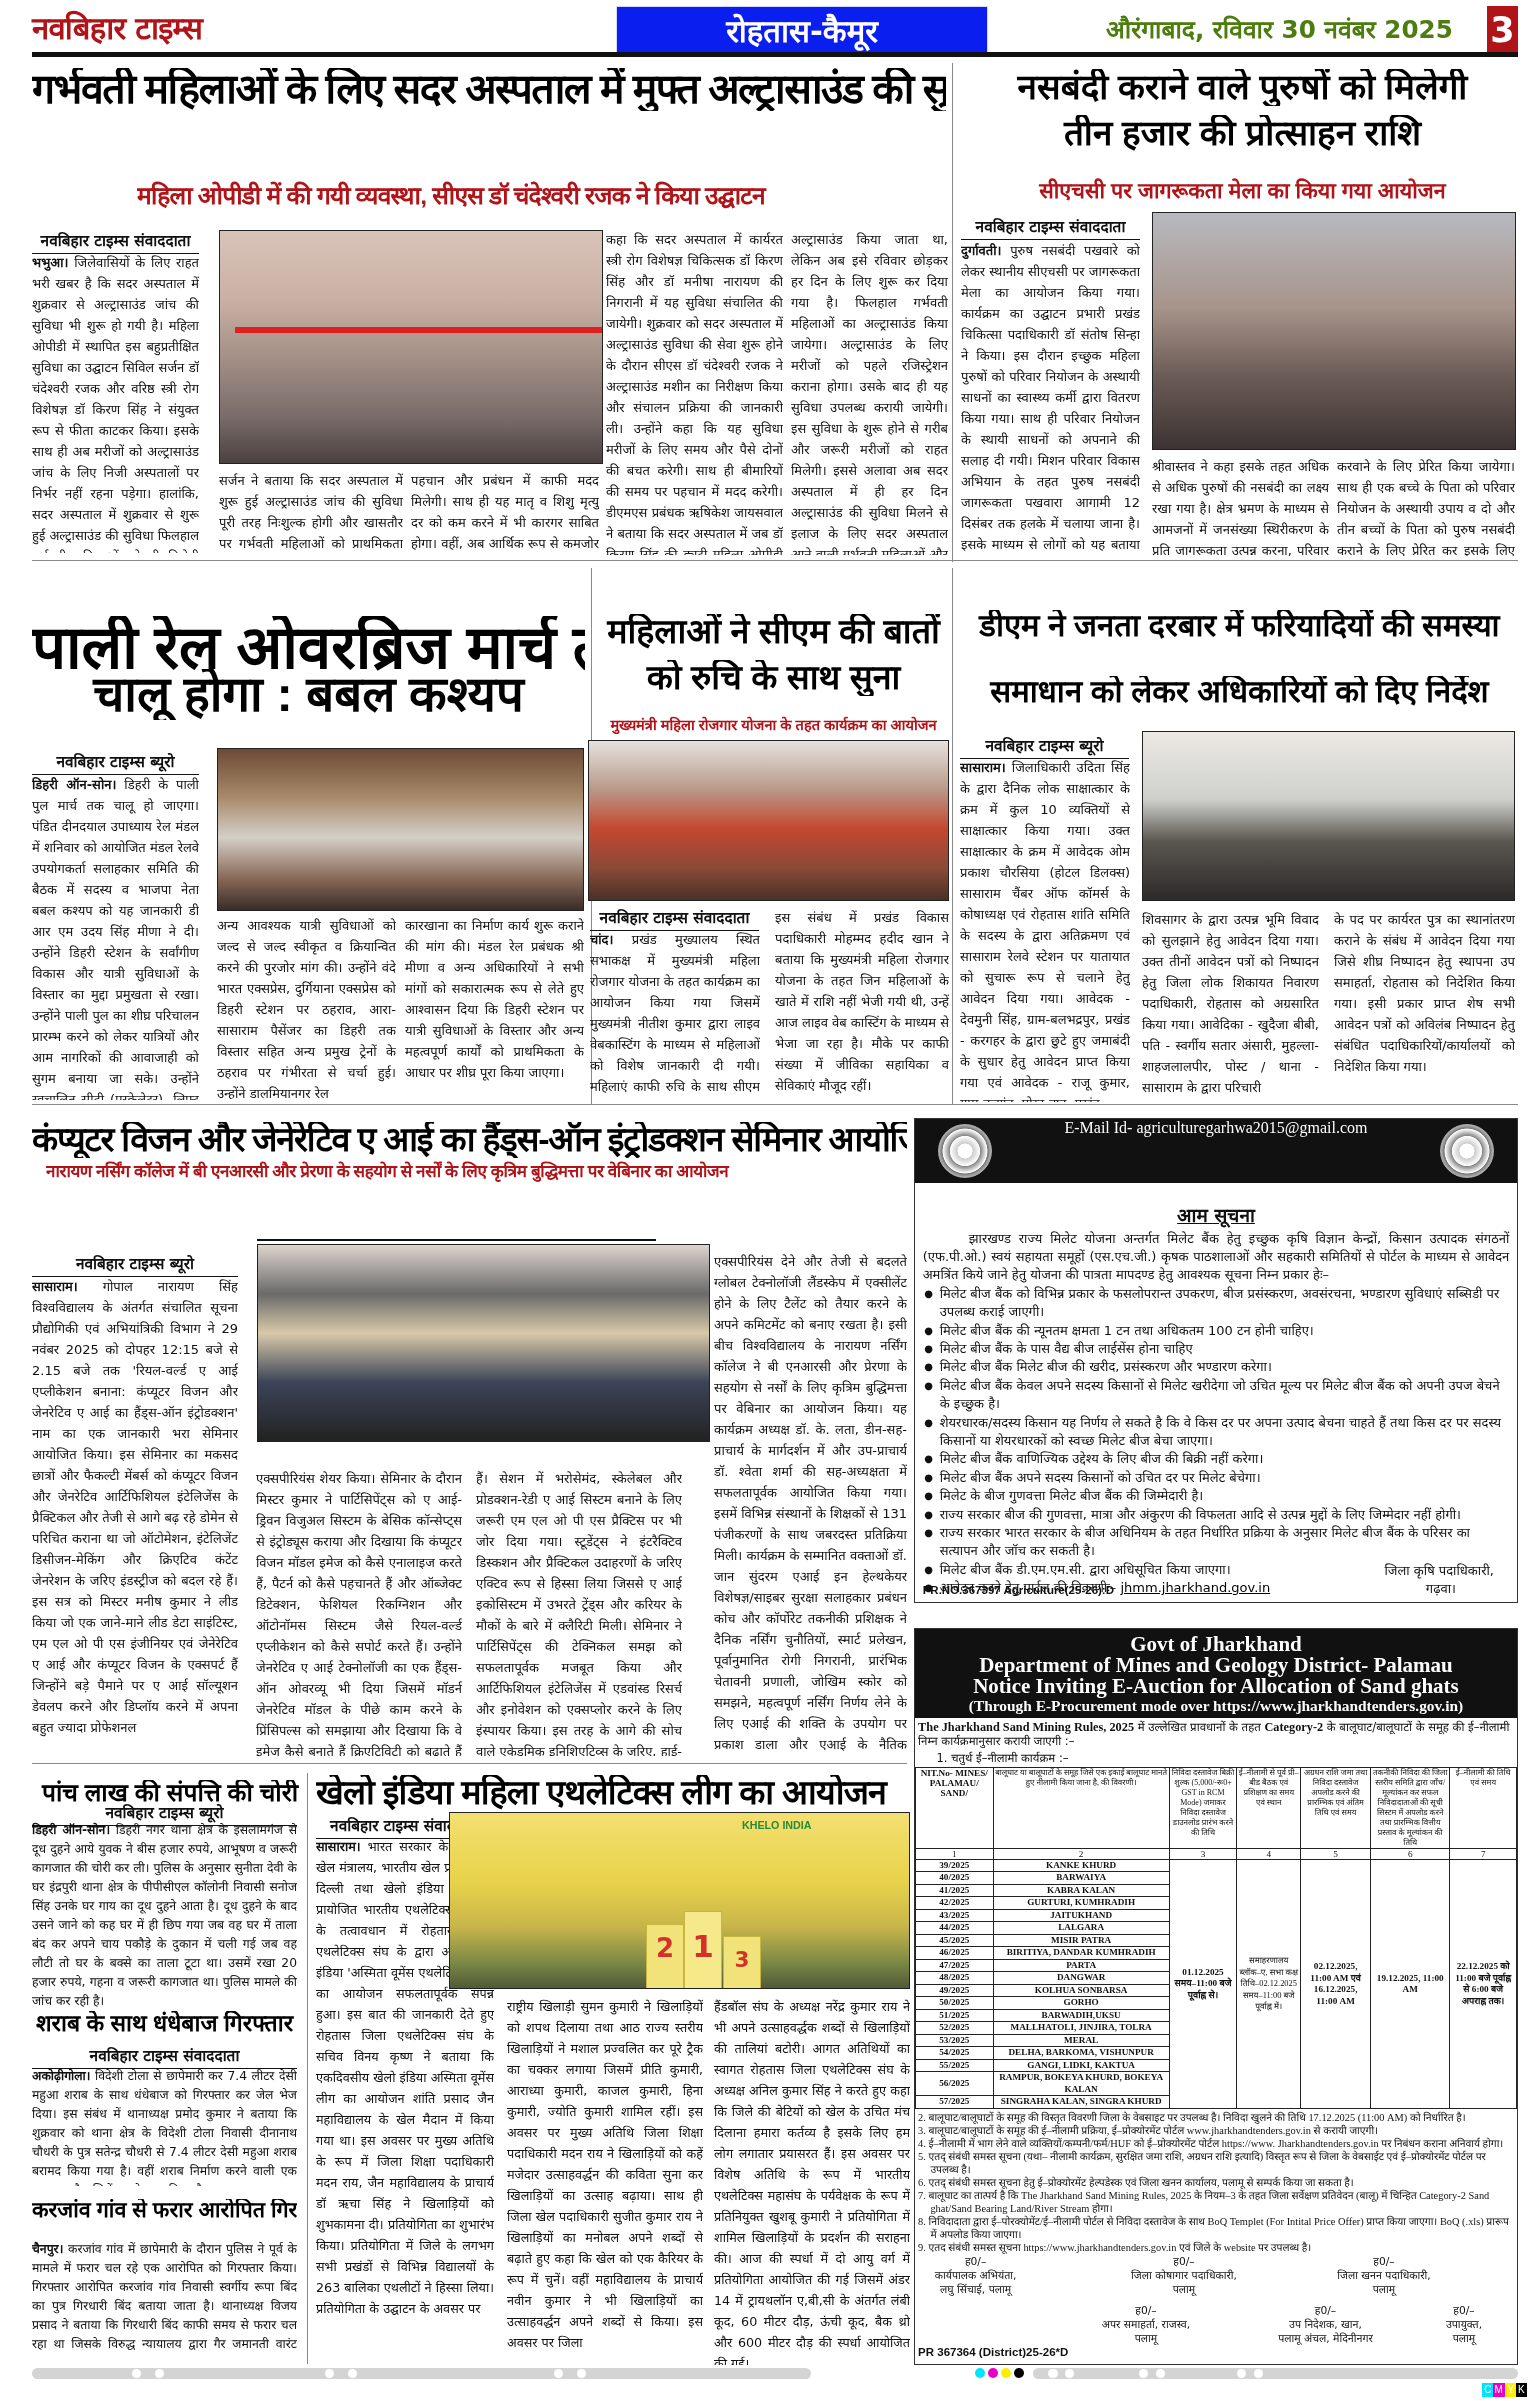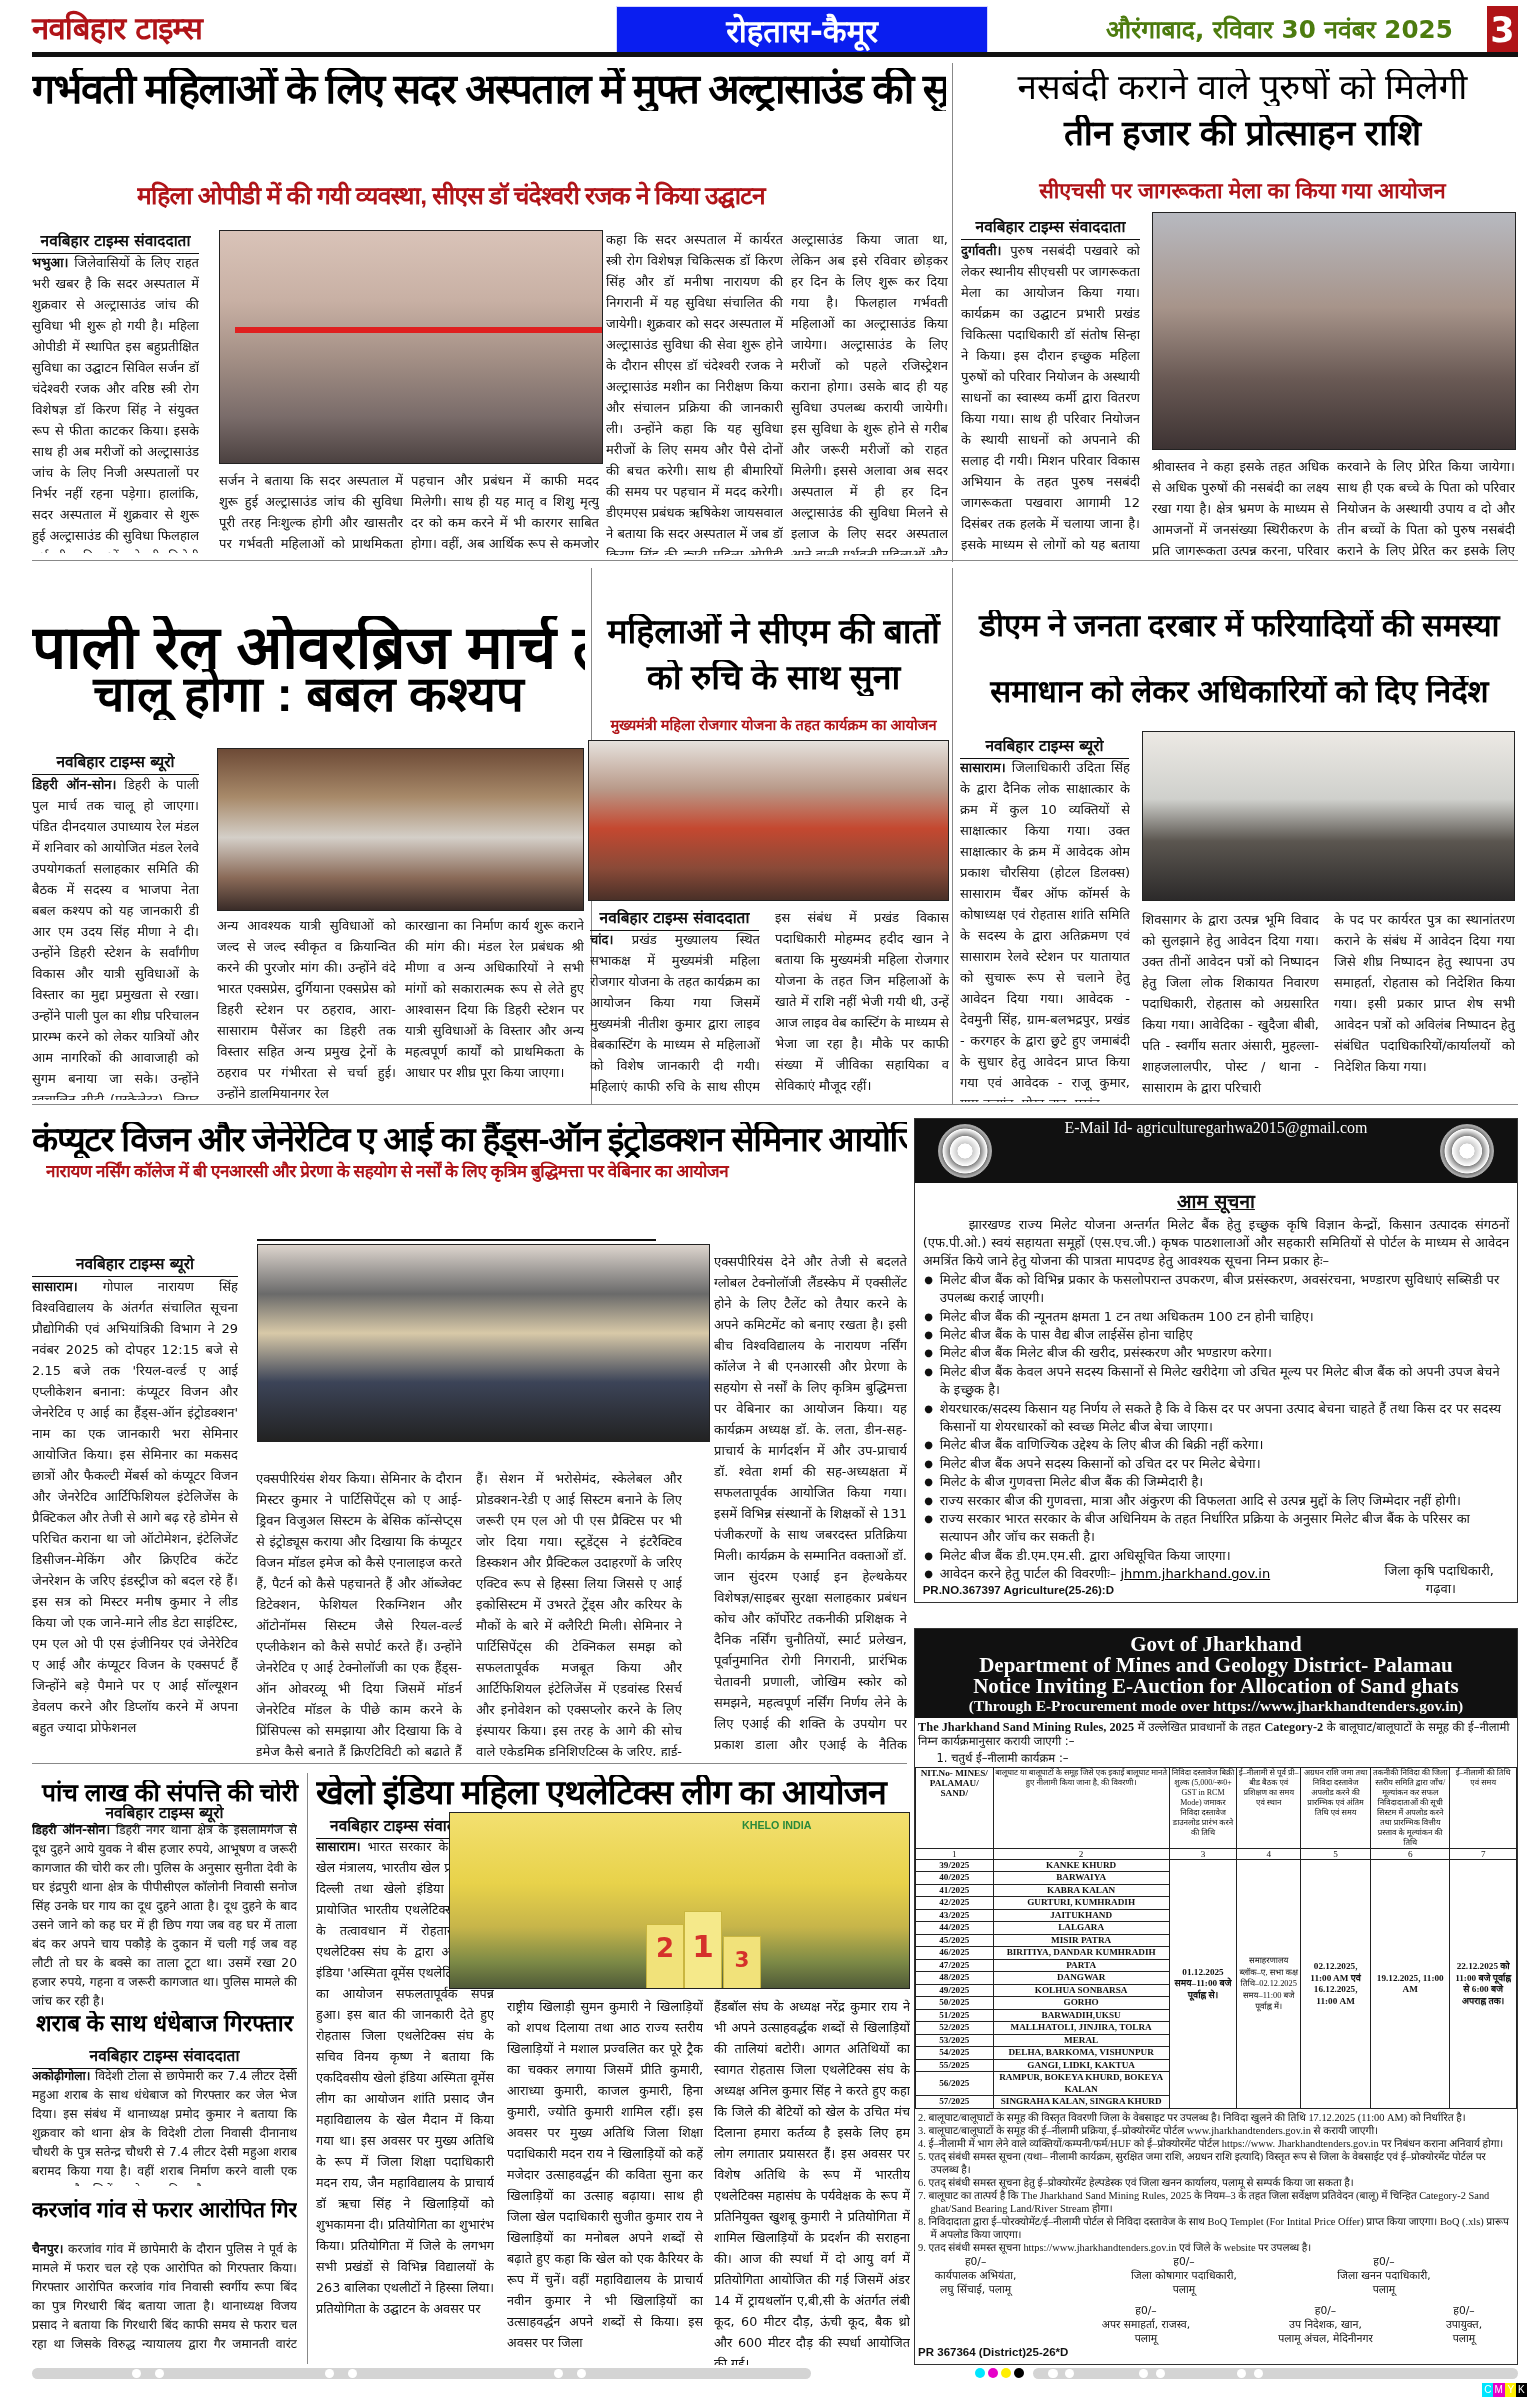--- a/index.html
+++ b/index.html
@@ -67,21 +67,21 @@
 <div class="abs photo ph1" style="left:219px;top:230px;width:384px;height:234px">
     <div class="ribbon" style="left:15.4px;top:96px;width:369px"></div>
   </div>
 <div class="abs body" style="left:219px;top:470px;width:184px;height:84px">सर्जन ने बताया कि सदर अस्पताल में शुरू हुई अल्ट्रासाउंड जांच की सुविधा पूरी तरह निःशुल्क होगी और खासतौर पर गर्भवती महिलाओं को प्राथमिकता दी जायेगी। बताया कि अल्ट्रासाउंड से जटिल प्रसव मामलों की समय पर</div>
 <div class="abs body" style="left:411px;top:470px;width:188px;height:84px">पहचान और प्रबंधन में काफी मदद मिलेगी। साथ ही यह मातृ व शिशु मृत्यु दर को कम करने में भी कारगर साबित होगा। वहीं, अब आर्थिक रूप से कमजोर मरीजों को जांच के लिए अपनी गाढ़ी कमाई भी खर्च नहीं करनी होगी। सीएस ने</div>
 <div class="abs body" style="left:606px;top:229px;width:177px;height:326px">कहा कि सदर अस्पताल में कार्यरत स्त्री रोग विशेषज्ञ चिकित्सक डॉ किरण सिंह और डॉ मनीषा नारायण की निगरानी में यह सुविधा संचालित की जायेगी। शुक्रवार को सदर अस्पताल में अल्ट्रासाउंड सुविधा की सेवा शुरू होने के दौरान सीएस डॉ चंदेश्वरी रजक ने अल्ट्रासाउंड मशीन का निरीक्षण किया और संचालन प्रक्रिया की जानकारी ली। उन्होंने कहा कि यह सुविधा मरीजों के लिए समय और पैसे दोनों की बचत करेगी। साथ ही बीमारियों की समय पर पहचान में मदद करेगी। डीएमएस प्रबंधक ऋषिकेश जायसवाल ने बताया कि सदर अस्पताल में जब डॉ किरण सिंह की ड्यूटी महिला ओपीडी में रहती थी तो उनके द्वारा</div>
 <div class="abs body" style="left:791px;top:229px;width:157px;height:326px">अल्ट्रासाउंड किया जाता था, लेकिन अब इसे रविवार छोड़कर हर दिन के लिए शुरू कर दिया गया है। फिलहाल गर्भवती महिलाओं का अल्ट्रासाउंड किया जायेगा। अल्ट्रासाउंड के लिए मरीजों को पहले रजिस्ट्रेशन कराना होगा। उसके बाद ही यह सुविधा उपलब्ध करायी जायेगी। इस सुविधा के शुरू होने से गरीब और जरूरी मरीजों को राहत मिलेगी। इससे अलावा अब सदर अस्पताल में ही हर दिन अल्ट्रासाउंड की सुविधा मिलने से इलाज के लिए सदर अस्पताल आने वाली गर्भवती महिलाओं और उनके परिजनों को दलालों और बिचौलियों के फेर में पड़कर प्राइवेट क्लिनिक के चक्कर नहीं लगाने पड़ेंगे। इसलिए यह सुविधा सरकारी इलाज को मजबूत बनाने की दिशा में एक बड़ा कदम मानी जा रही है।</div>
 
 <div class="abs colrule" style="left:952px;top:63px;height:499px"></div>
 
-<div class="abs hl" style="left:966px;top:69px;width:553px;font-size:35px;text-align:center;font-weight:normal">नसबंदी कराने वाले पुरुषों को मिलेगी</div>
+<div class="abs hl" style="left:966px;top:69px;width:553px;font-size:35px;text-align:center;font-weight:bold">नसबंदी कराने वाले पुरुषों को मिलेगी</div>
 <div class="abs hl" style="left:966px;top:115px;width:553px;font-size:35px;text-align:center">तीन हजार की प्रोत्साहन राशि</div>
 <div class="abs sub" style="left:966px;top:175px;width:553px;font-size:21.5px;text-align:center">सीएचसी पर जागरूकता मेला का किया गया आयोजन</div>
 <div class="abs byline" style="left:961px;top:216px;width:179px">नवबिहार टाइम्स संवाददाता</div>
 <div class="abs body" style="left:961px;top:240px;width:179px;height:315px"><b>दुर्गावती।</b> <span>पुरुष नसबंदी पखवारे को लेकर स्थानीय सीएचसी पर जागरूकता मेला का आयोजन किया गया। कार्यक्रम का उद्घाटन प्रभारी प्रखंड चिकित्सा पदाधिकारी डॉ संतोष सिन्हा ने किया। इस दौरान इच्छुक महिला पुरुषों को परिवार नियोजन के अस्थायी साधनों का स्वास्थ्य कर्मी द्वारा वितरण किया गया। साथ ही परिवार नियोजन के स्थायी साधनों को अपनाने की सलाह दी गयी। मिशन परिवार विकास अभियान के तहत पुरुष नसबंदी जागरूकता पखवारा आगामी 12 दिसंबर तक हलके में चलाया जाना है। इसके माध्यम से लोगों को यह बताया जाएगा कि नसबंदी का पुरुषों पर कोई दुष्प्रभाव नहीं पड़ता है। इस संबंध में स्वास्थ्य प्रबंधक मनीष</span></div>
 <div class="abs photo ph2" style="left:1152px;top:212px;width:364px;height:238px"></div>
 <div class="abs body" style="left:1152px;top:456px;width:177px;height:100px">श्रीवास्तव ने कहा इसके तहत अधिक से अधिक पुरुषों की नसबंदी का लक्ष्य रखा गया है। क्षेत्र भ्रमण के माध्यम से आमजनों में जनसंख्या स्थिरीकरण के प्रति जागरूकता उत्पन्न करना, परिवार नियोजन कार्यक्रम के अंतर्गत उपलब्ध सेवाओं की जानकारी पहुंचाना व योग्य दंपतियों को इच्छित सेवा प्रदान करना है। इसके अलावा सरकार द्वारा नसबंदी कराने वाले पुरुषों को तीन हजार रुपए तथा</div>
 <div class="abs body" style="left:1337px;top:456px;width:178px;height:100px">करवाने के लिए प्रेरित किया जायेगा। साथ ही एक बच्चे के पिता को परिवार नियोजन के अस्थायी उपाय व दो और तीन बच्चों के पिता को पुरुष नसबंदी कराने के लिए प्रेरित कर इसके लिए आवश्यक साधन भी उपलब्ध कराये जायेंगे। इसके अलावा सरकार द्वारा चलाये जा रहे इस अभियान के तहत नसबंदी कराने वाले पुरुषों को प्रोत्साहन के रूप में तीन हजार रुपये की राशि भी मिलेगी।</div>
 
 <div class="abs hrule" style="left:32px;top:560px;width:1486px;height:0.8px;background:#888"></div>
 
@@ -151,21 +151,21 @@
 </div>
 <div class="abs body" style="left:507px;top:1996px;width:196px;height:369px;font-size:12.7px;line-height:21px">राष्ट्रीय खिलाड़ी सुमन कुमारी ने खिलाड़ियों को शपथ दिलाया तथा आठ राज्य स्तरीय खिलाड़ियों ने मशाल प्रज्वलित कर पूरे ट्रैक का चक्कर लगाया जिसमें प्रीति कुमारी, आराध्या कुमारी, काजल कुमारी, हिना कुमारी, ज्योति कुमारी शामिल रहीं। इस अवसर पर मुख्य अतिथि जिला शिक्षा पदाधिकारी मदन राय ने खिलाड़ियों को कहें मजेदार उत्साहवर्द्धन की कविता सुना कर खिलाड़ियों का उत्साह बढ़ाया। साथ ही जिला खेल पदाधिकारी सुजीत कुमार राय ने खिलाड़ियों का मनोबल अपने शब्दों से बढ़ाते हुए कहा कि खेल को एक कैरियर के रूप में चुनें। वहीं महाविद्यालय के प्राचार्य नवीन कुमार ने भी खिलाड़ियों का उत्साहवर्द्धन अपने शब्दों से किया। इस अवसर पर जिला</div>
 <div class="abs body" style="left:714px;top:1996px;width:196px;height:369px;font-size:12.7px;line-height:21px">हैंडबॉल संघ के अध्यक्ष नरेंद्र कुमार राय ने भी अपने उत्साहवर्द्धक शब्दों से खिलाड़ियों की तालियां बटोरी। आगत अतिथियों का स्वागत रोहतास जिला एथलेटिक्स संघ के अध्यक्ष अनिल कुमार सिंह ने करते हुए कहा कि जिले की बेटियों को खेल के उचित मंच दिलाना हमारा कर्तव्य है इसके लिए हम लोग लगातार प्रयासरत हैं। इस अवसर पर विशेष अतिथि के रूप में भारतीय एथलेटिक्स महासंघ के पर्यवेक्षक के रूप में प्रतिनियुक्त खुशबू कुमारी ने प्रतियोगिता में शामिल खिलाड़ियों के प्रदर्शन की सराहना की। आज की स्पर्धा में दो आयु वर्ग में प्रतियोगिता आयोजित की गई जिसमें अंडर 14 में ट्रायथलॉन ए,बी,सी के अंतर्गत लंबी कूद, 60 मीटर दौड़, ऊंची कूद, बैक थ्रो और 600 मीटर दौड़ की स्पर्धा आयोजित की गई।</div>
 
 <div class="abs ad" style="left:914px;top:1118px;width:604px;height:485px">
   <div class="adhead" style="height:64px;position:relative">
     <div class="seal" style="left:23px;top:4.6px"></div>
     <div class="seal" style="right:23px;top:4.6px"></div>
     <div style="font-size:16px;font-family:Liberation Serif, serif">E-Mail Id- agriculturegarhwa2015@gmail.com</div>
   </div>
-  <div style="text-align:center;font-size:19px;font-weight:bold;text-decoration:underline;margin-top:5px">आम सूचना</div>
+  <div style="text-align:center;font-size:19px;font-weight:bold;text-decoration:underline;margin-top:19px">आम सूचना</div>
   <div style="font-size:13px;line-height:18.4px;padding:1.5px 7.7px 0 7.7px;text-indent:46px;text-align:justify">झारखण्ड राज्य मिलेट योजना अन्तर्गत मिलेट बैंक हेतु इच्छुक कृषि विज्ञान केन्द्रों, किसान उत्पादक संगठनों (एफ.पी.ओ.) स्वयं सहायता समूहों (एस.एच.जी.) कृषक पाठशालाओं और सहकारी समितियों से पोर्टल के माध्यम से आवेदन अमत्रिंत किये जाने हेतु योजना की पात्रता मापदण्ड हेतु आवश्यक सूचना निम्न प्रकार हेः–</div>
   <ul class="adlist" style="padding:0 7.7px">
     <li>मिलेट बीज बैंक को विभिन्न प्रकार के फसलोपरान्त उपकरण, बीज प्रसंस्करण, अवसंरचना, भण्डारण सुविधाएं सब्सिडी पर उपलब्ध कराई जाएगी।</li>
     <li>मिलेट बीज बैंक की न्यूनतम क्षमता 1 टन तथा अधिकतम 100 टन होनी चाहिए।</li>
     <li>मिलेट बीज बैंक के पास वैद्य बीज लाईसेंस होना चाहिए</li>
     <li>मिलेट बीज बैंक मिलेट बीज की खरीद, प्रसंस्करण और भण्डारण करेगा।</li>
     <li>मिलेट बीज बैंक केवल अपने सदस्य किसानों से मिलेट खरीदेगा जो उचित मूल्य पर मिलेट बीज बैंक को अपनी उपज बेचने के इच्छुक है।</li>
     <li>शेयरधारक/सदस्य किसान यह निर्णय ले सकते है कि वे किस दर पर अपना उत्पाद बेचना चाहते हैं तथा किस दर पर सदस्य किसानों या शेयरधारकों को स्वच्छ मिलेट बीज बेचा जाएगा।</li>
     <li>मिलेट बीज बैंक वाणिज्यिक उद्देश्य के लिए बीज की बिक्री नहीं करेगा।</li>
     <li>मिलेट बीज बैंक अपने सदस्य किसानों को उचित दर पर मिलेट बेचेगा।</li>

